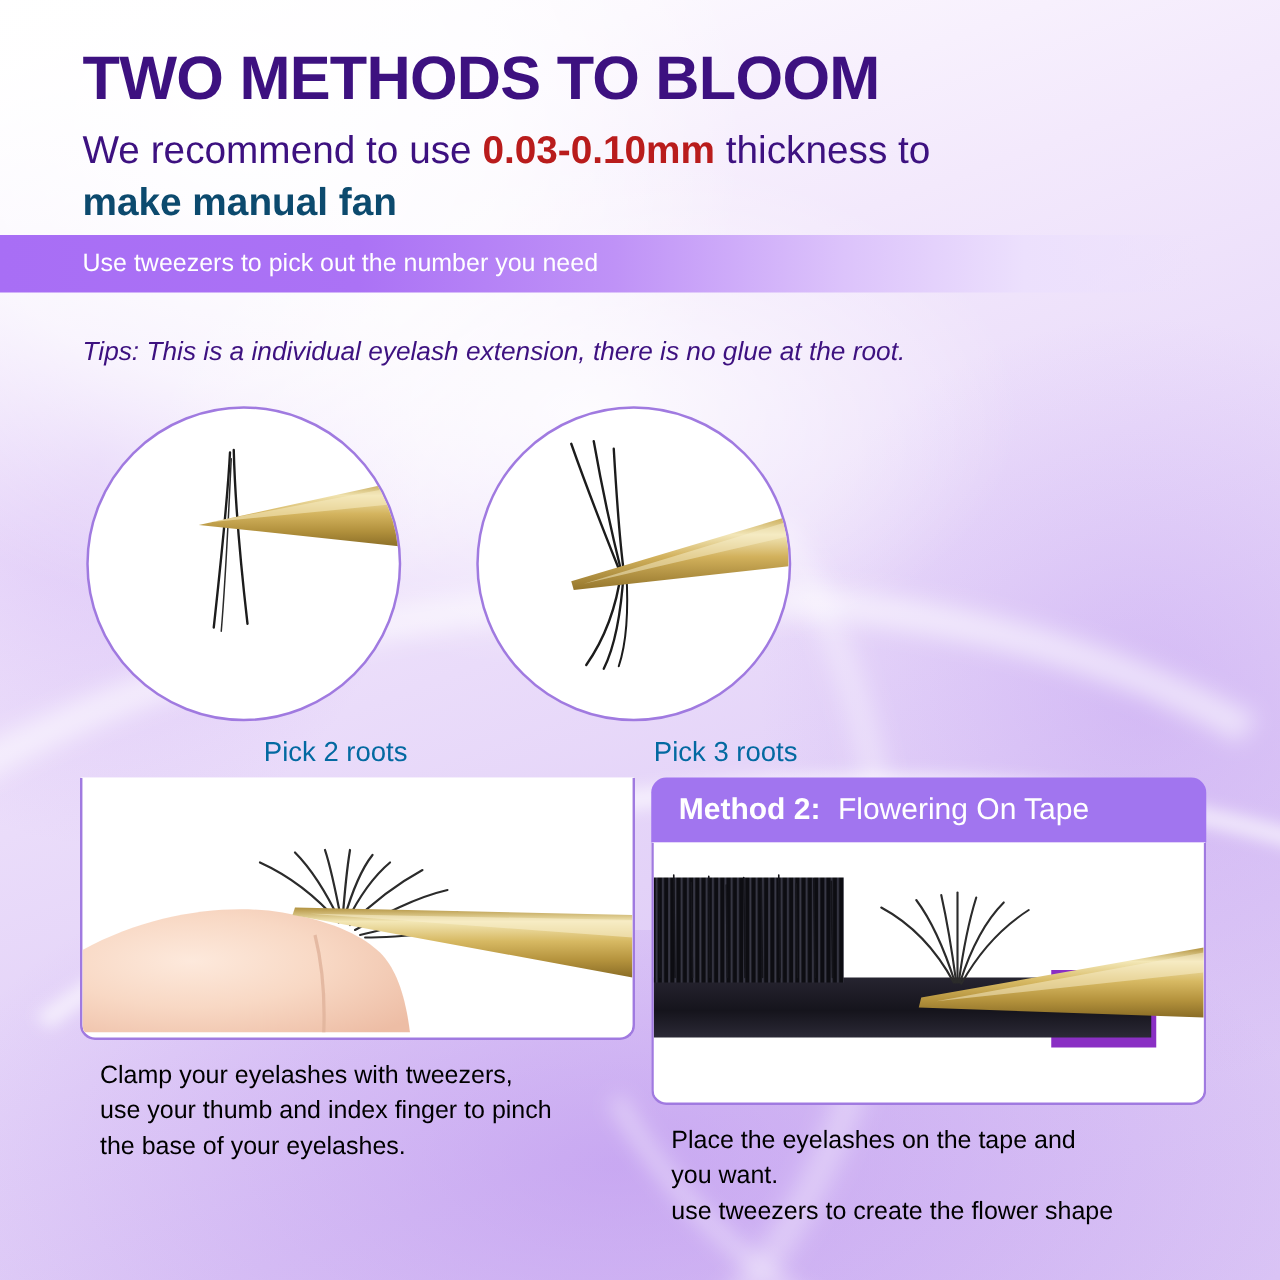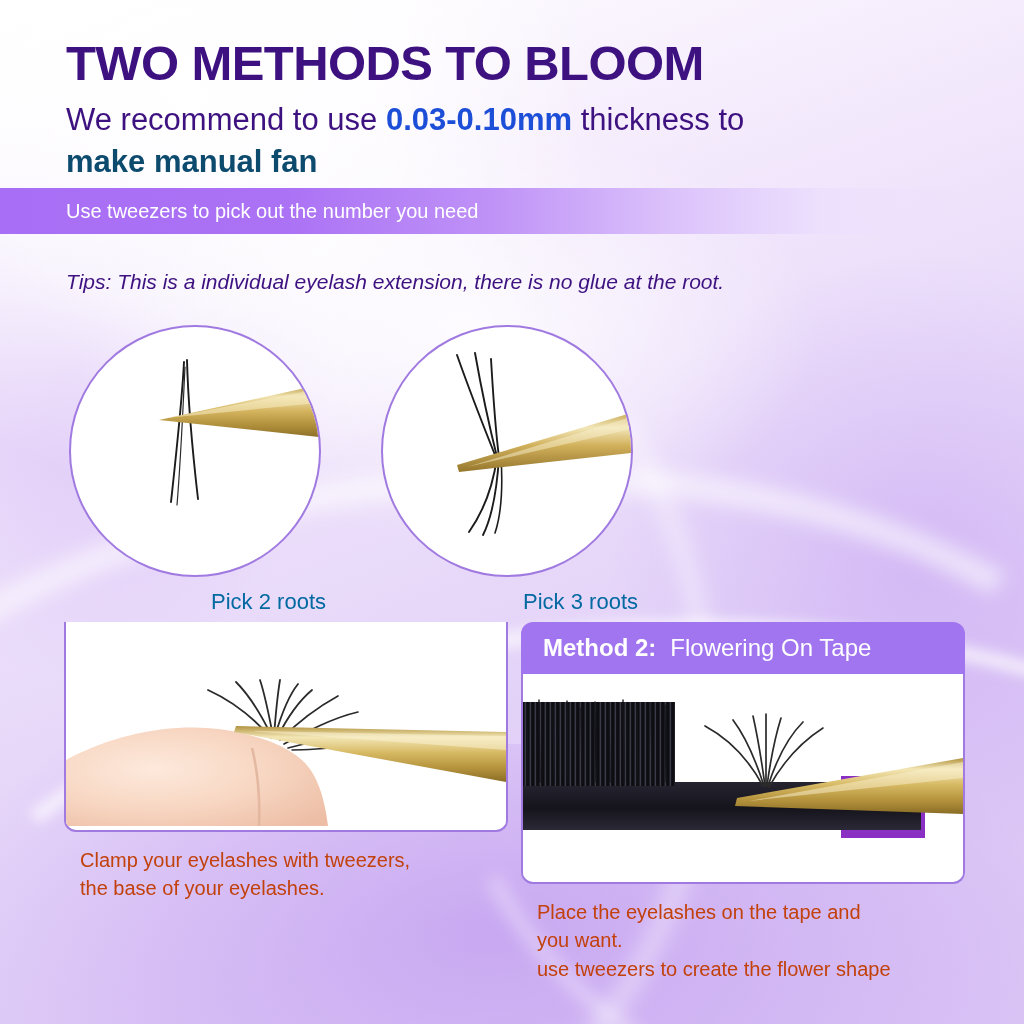--- a/index.html
+++ b/index.html
@@ -110,21 +110,21 @@
     color: #3d1180;
     line-height: 1.12;
     white-space: nowrap;
   }
   .subtitle {
     margin-top: 9px;
     font-size: 31px;
     color: #3d1180;
     line-height: 1.28;
   }
-  .accent { color: #1d4ed8; font-weight: bold; }
+  .accent { color: #b91c1c; font-weight: bold; }
   .sub-line2 {
     font-size: 31px;
     color: #0c4a6e;
     font-weight: bold;
     line-height: 1.28;
     margin-top: 2px;
   }
 
   
   .banner {
@@ -215,21 +215,21 @@
     height: 208px;
     background: #ffffff;
     border: 2px solid #a07ae0;
     border-top: none;
     border-radius: 0 0 12px 12px;
     overflow: hidden;
   }
   .card-cap {
     margin-top: 14px;
     font-size: 20px;
-    color: #c2410c;
+    color: #000000;
     line-height: 1.42;
     padding-left: 16px;
   }
   .card-cap div { white-space: nowrap; }
 </style>
 </head>
 <body>
 
 <div id="page">
 
@@ -350,20 +350,21 @@
             <path d="M222 126 C 248 120, 274 112, 300 108" stroke-width="1.6"></path>
             <path d="M226 128 C 254 128, 284 124, 312 122" stroke-width="1.5"></path>
           </g>
 
           <path d="M440 110 L440 160 L168 110 L170 104 Z" fill="url(#goldM1)"></path>
           <path d="M440 114 L440 128 L182 109 Z" fill="#f9f0cf" opacity="0.55"></path>
         </svg>
       </div>
       <div class="card-cap">
         <div>Clamp your eyelashes with tweezers,</div>
+        <div>use your thumb and index finger to pinch</div>
         <div>the base of your eyelashes.</div>
       </div>
     </div>
 
     <div class="card card-right">
       <div class="card-head">
         <span class="m-label">Method 2:</span>
         <span class="m-name">Flowering On Tape</span>
       </div>
       <div class="card-photo">

